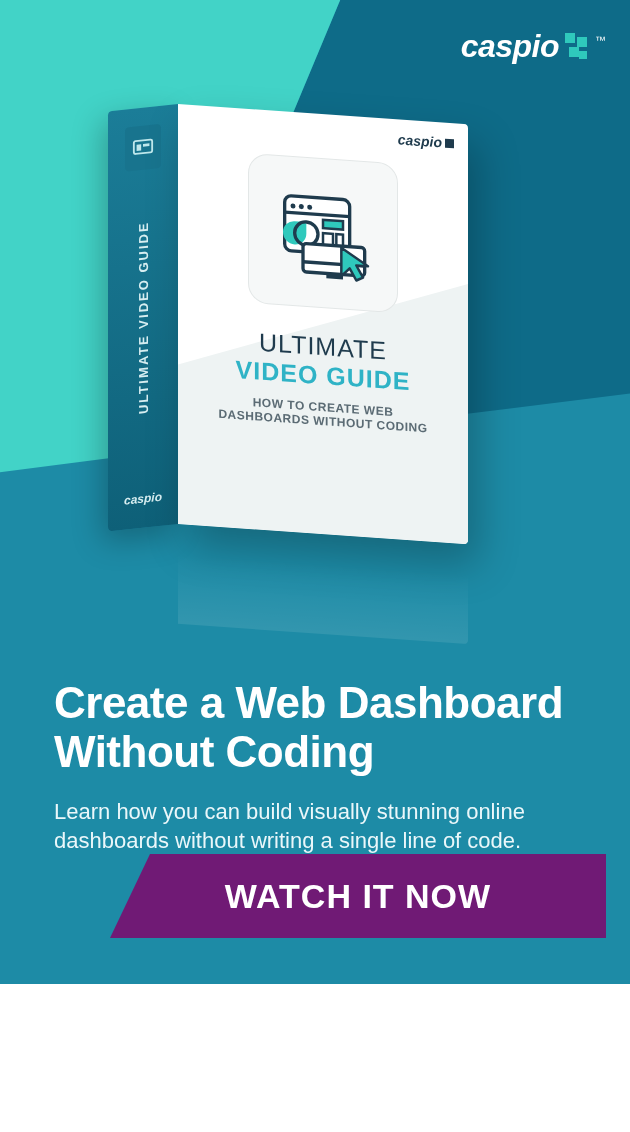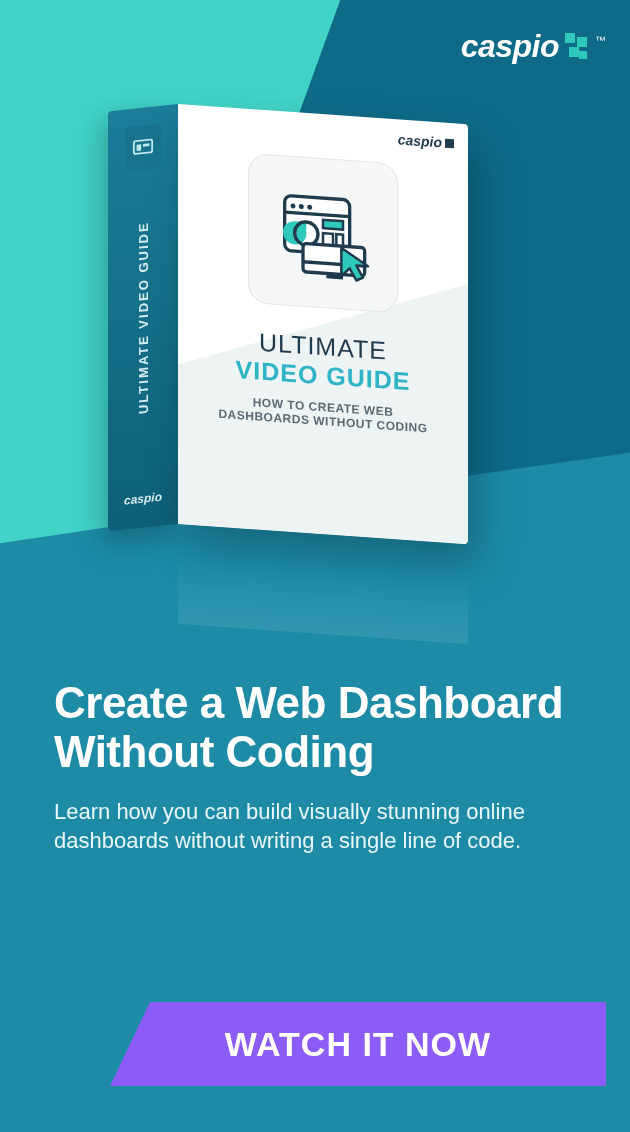--- a/index.html
+++ b/index.html
@@ -1,20 +1,20 @@
 <!DOCTYPE html>
 <html><head>
 <meta charset="utf-8">
 <style>
   * { margin: 0; padding: 0; box-sizing: border-box; }
   html, body { width: 630px; height: 1132px; overflow: hidden; font-family: "Helvetica Neue", Arial, sans-serif; }
   .ad {
     position: relative;
     width: 630px;
-    height: 1132px;
+    height: 984px;
     background: #1d8ba6;
     overflow: hidden;
   }
   
   .tri-dark {
     position: absolute;
     top: 0; left: 0;
     width: 100%; height: 100%;
     background: #0e6b88;
     clip-path: polygon(54% 0, 100% 0, 100% 40%, 24% 46%);
@@ -198,21 +198,21 @@
     font-weight: 300;
     line-height: 1.35;
     color: #eaf7fa;
   }
 
   
   .cta {
     position: absolute;
     left: 110px; right: 24px; bottom: 46px;
     height: 84px;
-    background: #8b5cf6;
+    background: #701a75;
     z-index: 6;
     display: flex;
     align-items: center;
     justify-content: center;
     clip-path: polygon(40px 0, 100% 0, 100% 100%, 0 100%);
     cursor: pointer;
   }
   .cta-label {
     color: #fff;
     font-size: 34px;

